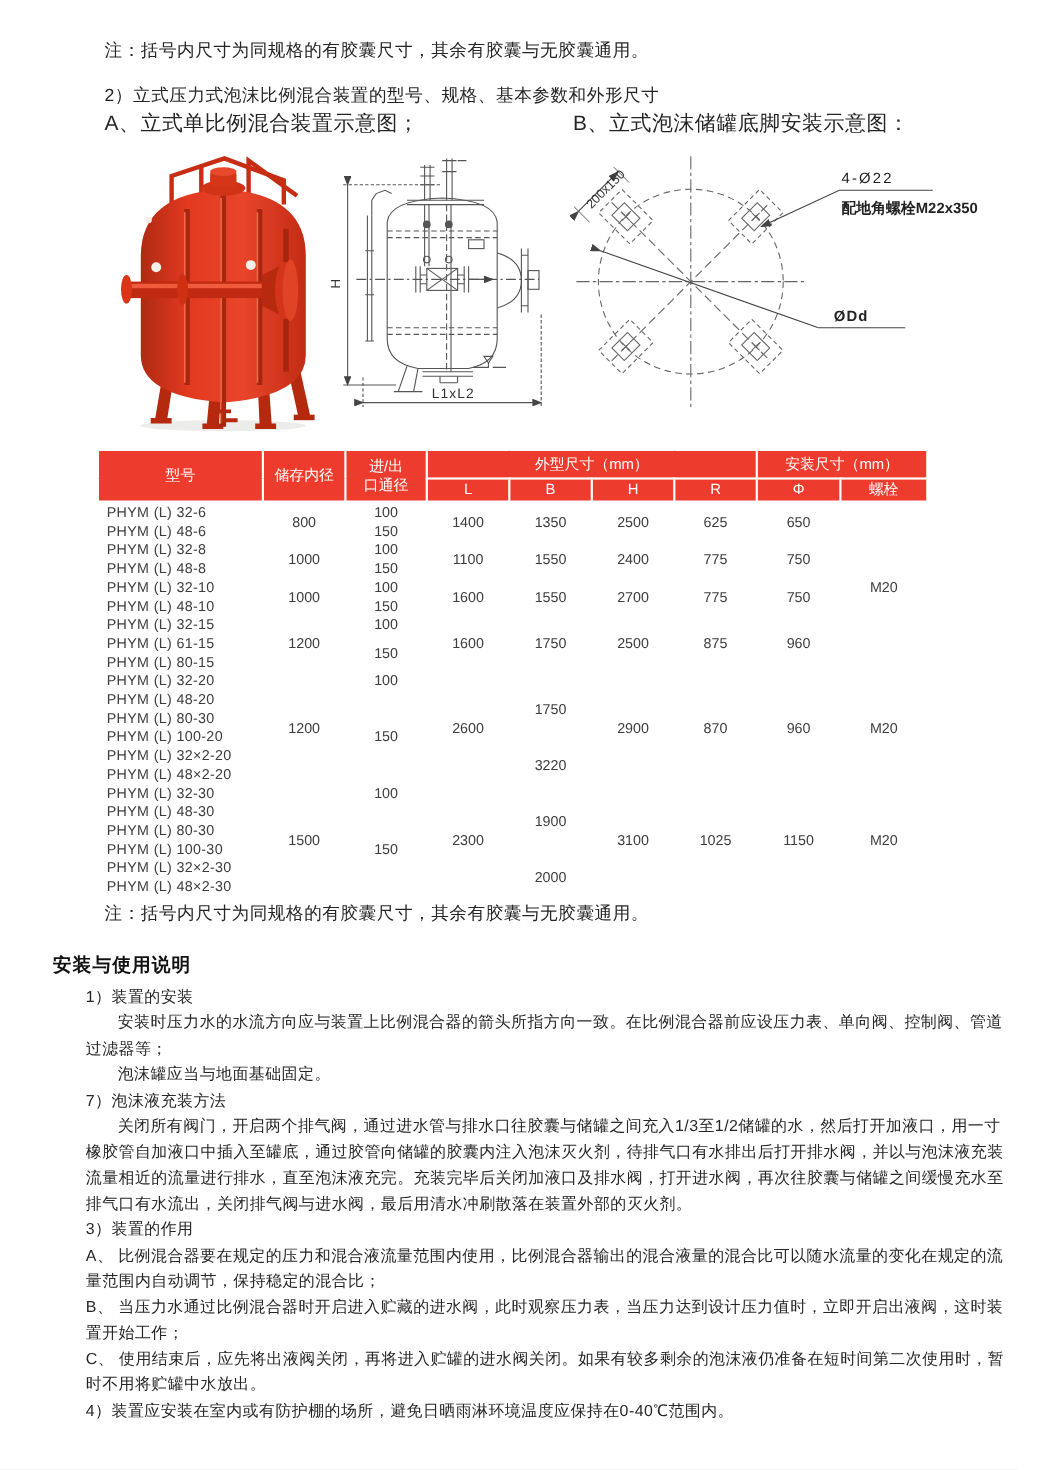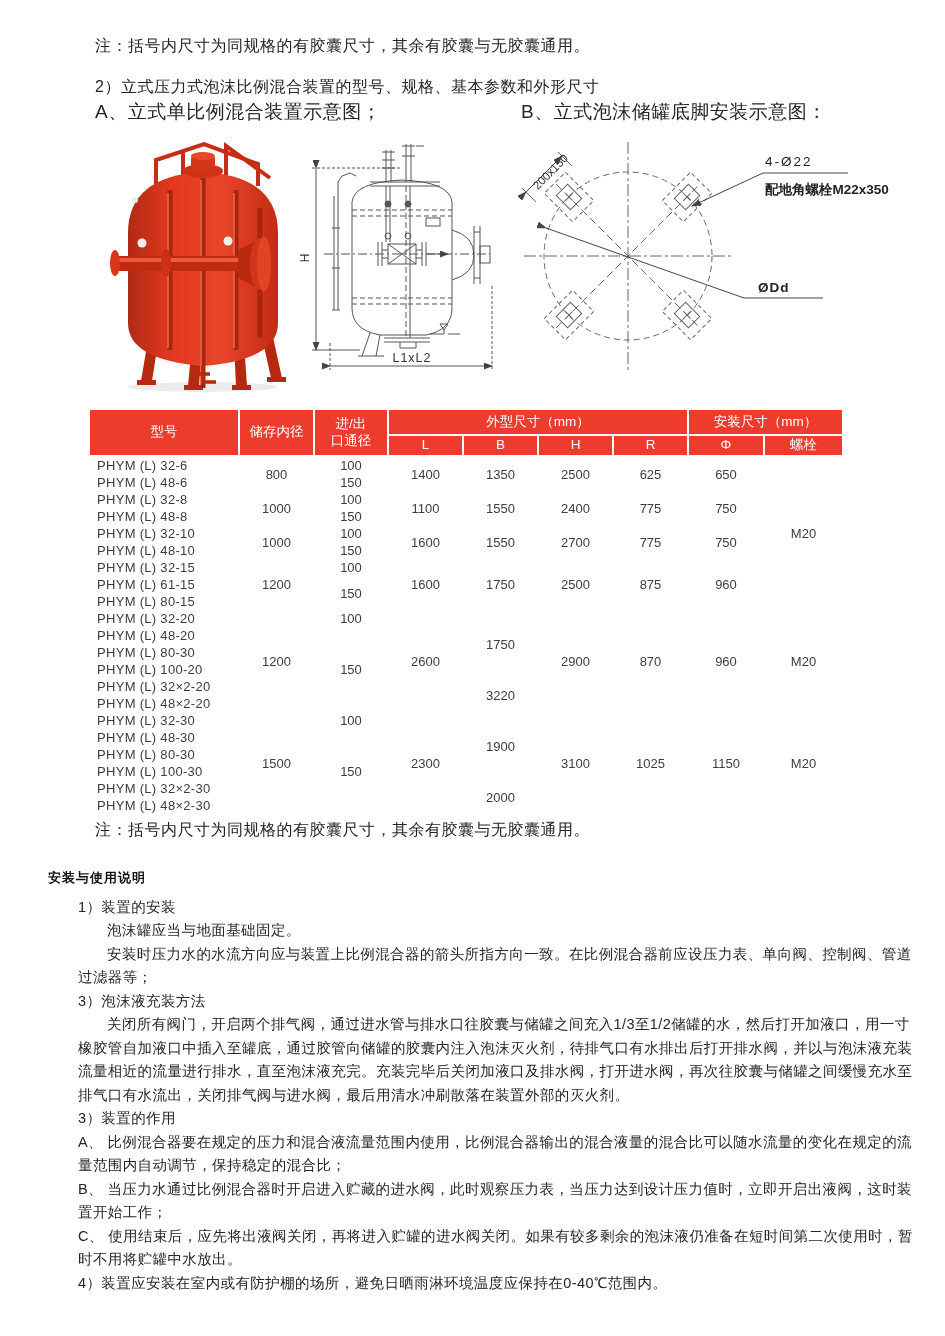--- a/index.html
+++ b/index.html
@@ -20,21 +20,21 @@
   }
   table.spec td {
     border:none; font-size:13px; color:#3d3d3d; text-align:center;
     padding:0; height:17px; line-height:17px; vertical-align:middle;
     white-space:nowrap;
   }
   table.spec td.model { text-align:left; padding-left:8px; letter-spacing:0.3px; }
 
   
   .instructions { width:860px; font-size:14.5px; line-height:23.5px; color:#262626; }
-  .instructions .sec-title { font-size:13px; font-weight:bold; color:#111; margin:0 0 6px -15px; letter-spacing:1px; }
+  .instructions .sec-title { font-size:17px; font-weight:bold; color:#111; margin:0 0 6px -15px; letter-spacing:1px; }
   .instructions p { margin:0 0 0 15px; letter-spacing:0.4px; }
   .instructions p.ind { text-indent:2em; }
 
   svg text { font-family:"Liberation Sans", sans-serif; }
 </style>
 </head>
 <body>
 
 <div class="page">
 
@@ -417,23 +417,23 @@
         </tr>
       </tbody>
     </table>
   </div>
 
   <div class="abs note-text" style="left:95px; top:820px;">注：括号内尺寸为同规格的有胶囊尺寸，其余有胶囊与无胶囊通用。</div>
 
   <div class="abs instructions" style="left:63px; top:866px;">
     <div class="sec-title">安装与使用说明</div>
     <p>1）装置的安装</p>
+    <p class="ind">安装时压力水的水流方向应与装置上比例混合器的箭头所指方向一致。在比例混合器前应设压力表、单向阀、控制阀、管道过滤器等；</p>
     <p class="ind">泡沫罐应当与地面基础固定。</p>
-    <p class="ind">安装时压力水的水流方向应与装置上比例混合器的箭头所指方向一致。在比例混合器前应设压力表、单向阀、控制阀、管道过滤器等；</p>
-    <p>3）泡沫液充装方法</p>
+    <p>7）泡沫液充装方法</p>
     <p class="ind">关闭所有阀门，开启两个排气阀，通过进水管与排水口往胶囊与储罐之间充入1/3至1/2储罐的水，然后打开加液口，用一寸橡胶管自加液口中插入至罐底，通过胶管向储罐的胶囊内注入泡沫灭火剂，待排气口有水排出后打开排水阀，并以与泡沫液充装流量相近的流量进行排水，直至泡沫液充完。充装完毕后关闭加液口及排水阀，打开进水阀，再次往胶囊与储罐之间缓慢充水至排气口有水流出，关闭排气阀与进水阀，最后用清水冲刷散落在装置外部的灭火剂。</p>
     <p>3）装置的作用</p>
     <p>A、 比例混合器要在规定的压力和混合液流量范围内使用，比例混合器输出的混合液量的混合比可以随水流量的变化在规定的流量范围内自动调节，保持稳定的混合比；</p>
     <p>B、 当压力水通过比例混合器时开启进入贮藏的进水阀，此时观察压力表，当压力达到设计压力值时，立即开启出液阀，这时装置开始工作；</p>
     <p>C、 使用结束后，应先将出液阀关闭，再将进入贮罐的进水阀关闭。如果有较多剩余的泡沫液仍准备在短时间第二次使用时，暂时不用将贮罐中水放出。</p>
     <p>4）装置应安装在室内或有防护棚的场所，避免日晒雨淋环境温度应保持在0-40℃范围内。</p>
   </div>
 
 </div>
 

